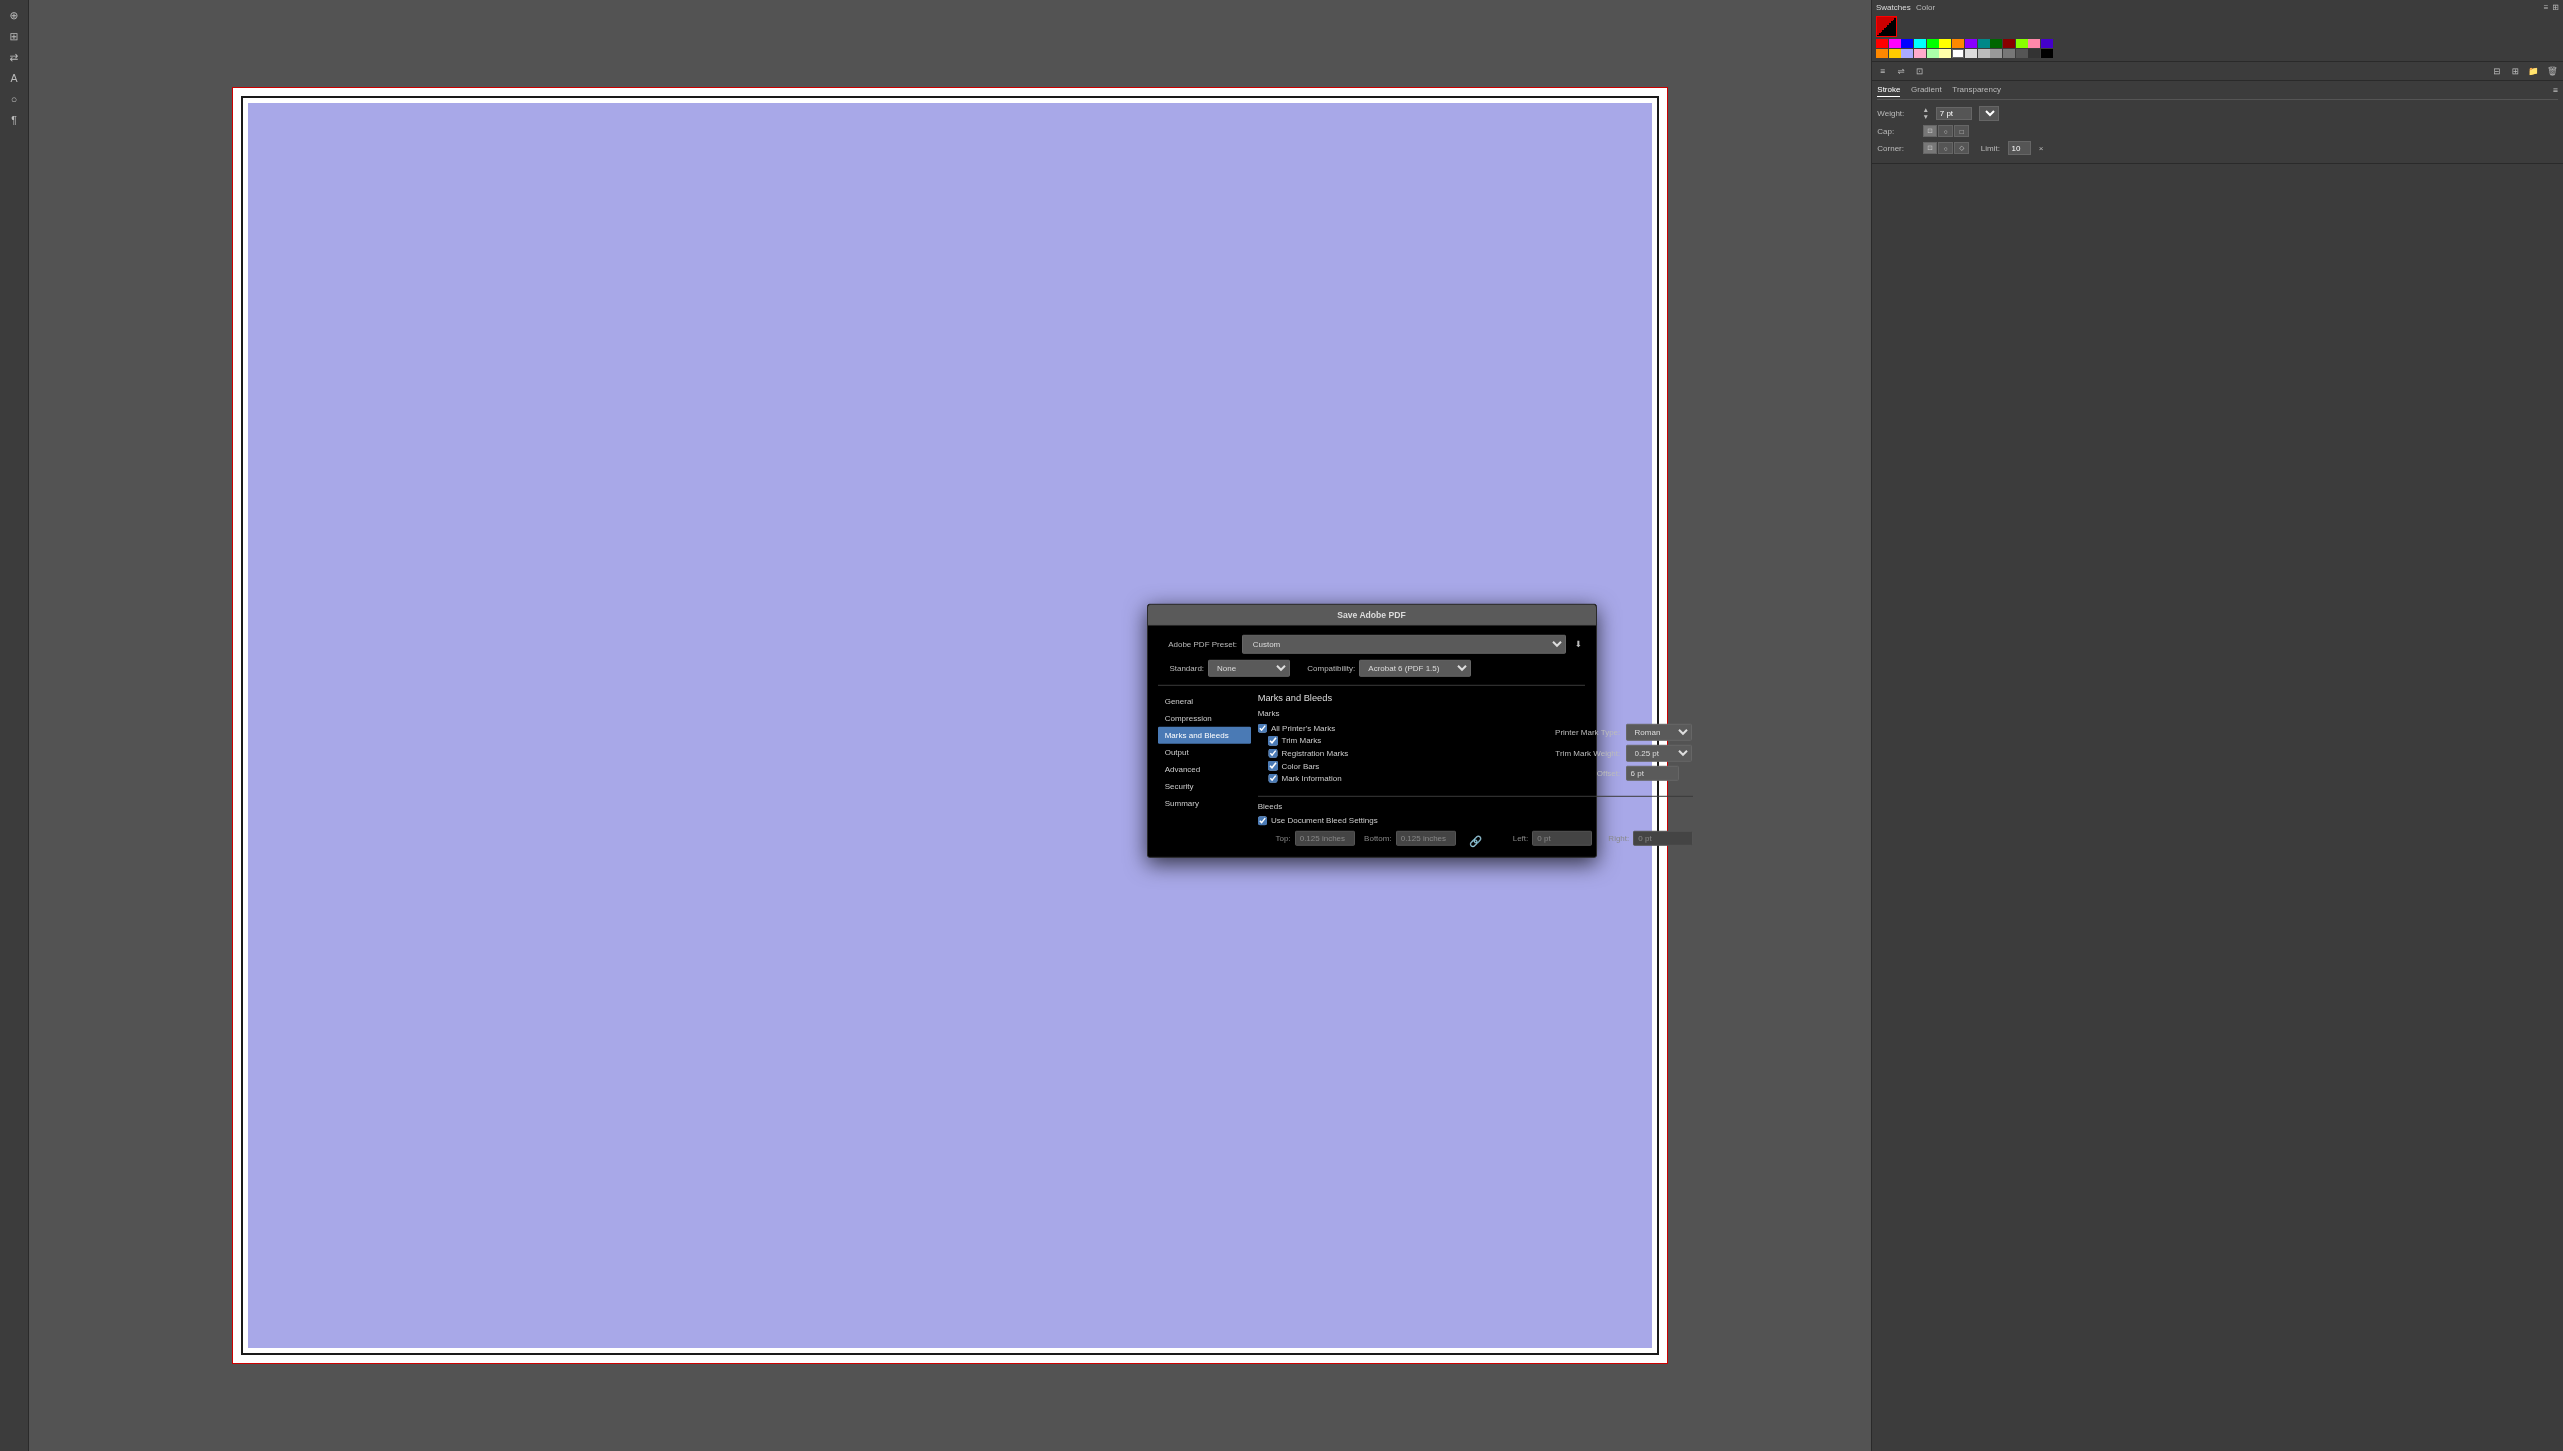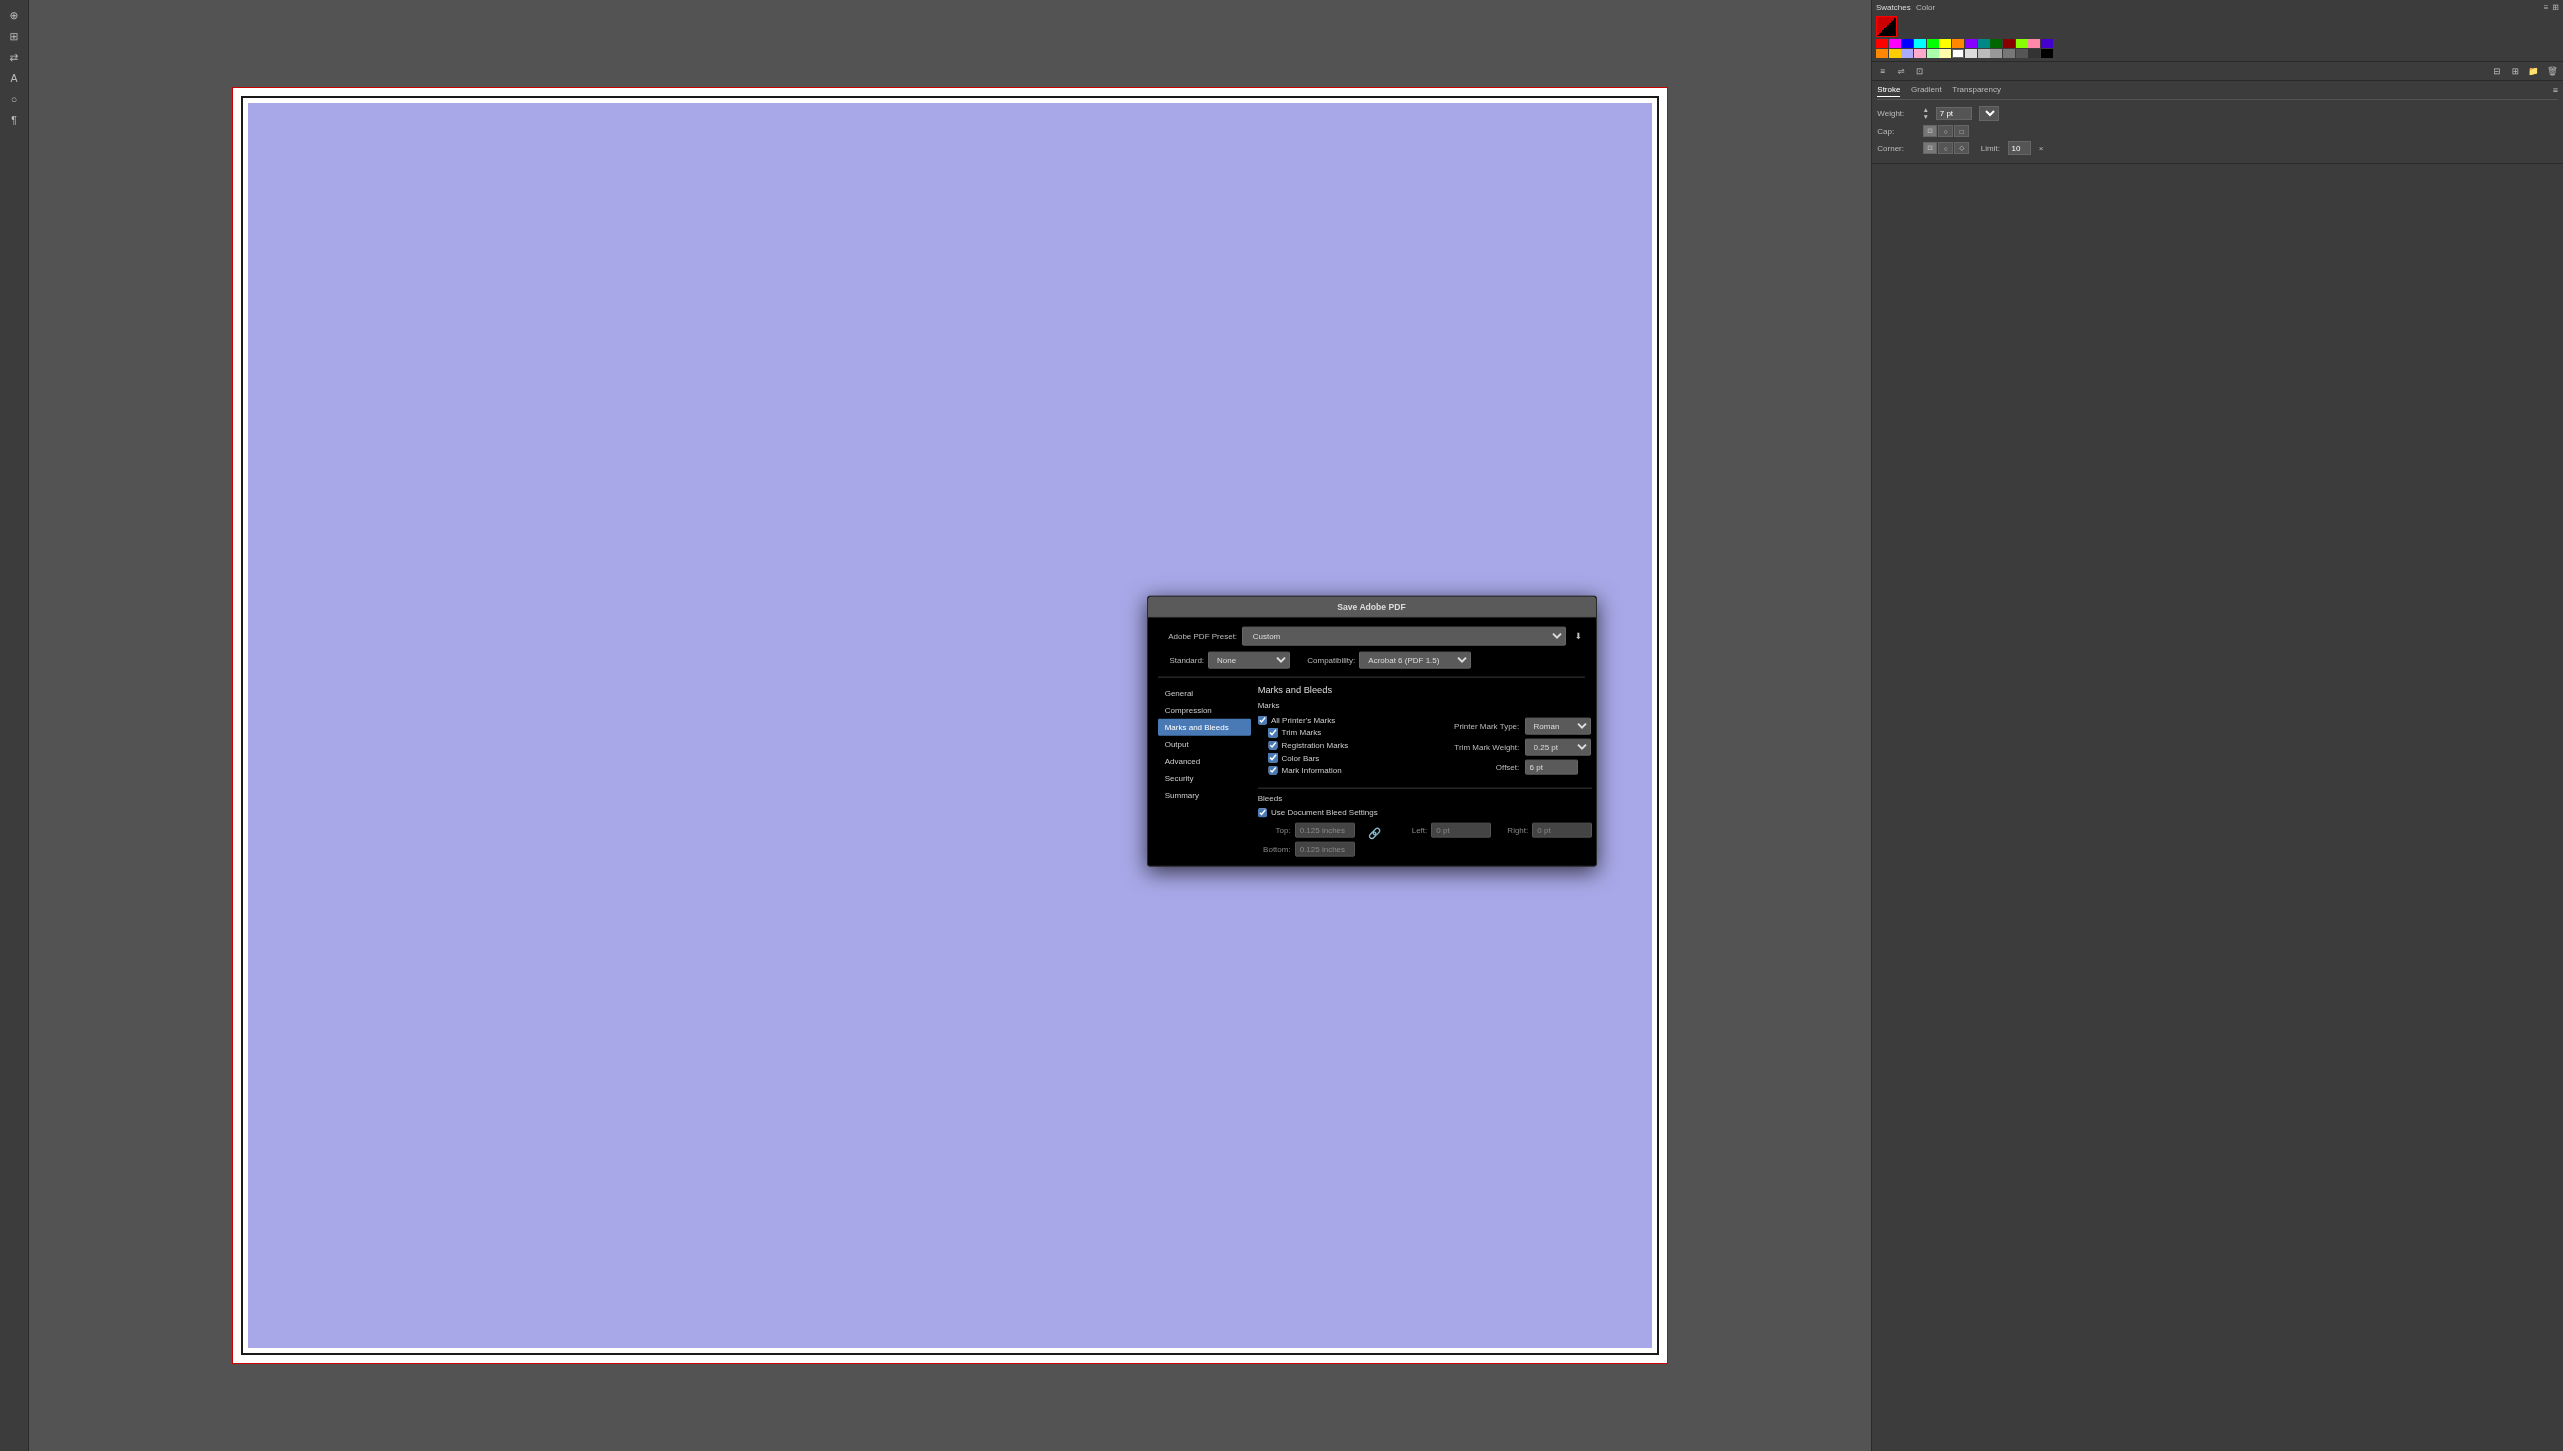--- a/index.html
+++ b/index.html
@@ -383,21 +383,20 @@
       accent-color: #4a7ab5;
     }
 
     .indent-1 {
       margin-left: 10.6px;
     }
 
     .marks-grid {
       display: flex;
       gap: 13.2px;
-      align-items: flex-end;
     }
 
     .marks-left {
       flex: 1;
     }
 
     .marks-right {
       width: 159px;
     }
 
@@ -787,21 +786,21 @@
         <div class="bleeds-section">
           <div class="divider"></div>
           <div class="subsection-title">Bleeds</div>
 
           <div class="checkbox-row">
             <input type="checkbox" checked="" style="">
             <label>Use Document Bleed Settings</label>
           </div>
 
           <div style="display:flex; gap:13.2px; margin-top:5.3px; align-items:flex-start;">
-            <div style="display:flex; flex-direction:column; gap:4px;">
+            <div style="display:flex; flex-direction:row; gap:4px;">
               <div class="bleed-field">
                 <span class="bleed-label">Top:</span>
                 <input class="bleed-input" value="0.125 inches" disabled="" style="">
               </div>
               <div class="bleed-field">
                 <span class="bleed-label">Bottom:</span>
                 <input class="bleed-input" value="0.125 inches" disabled="" style="">
               </div>
             </div>
             <div style="display:flex; align-items:center; justify-content:center; padding-top:4px;">

